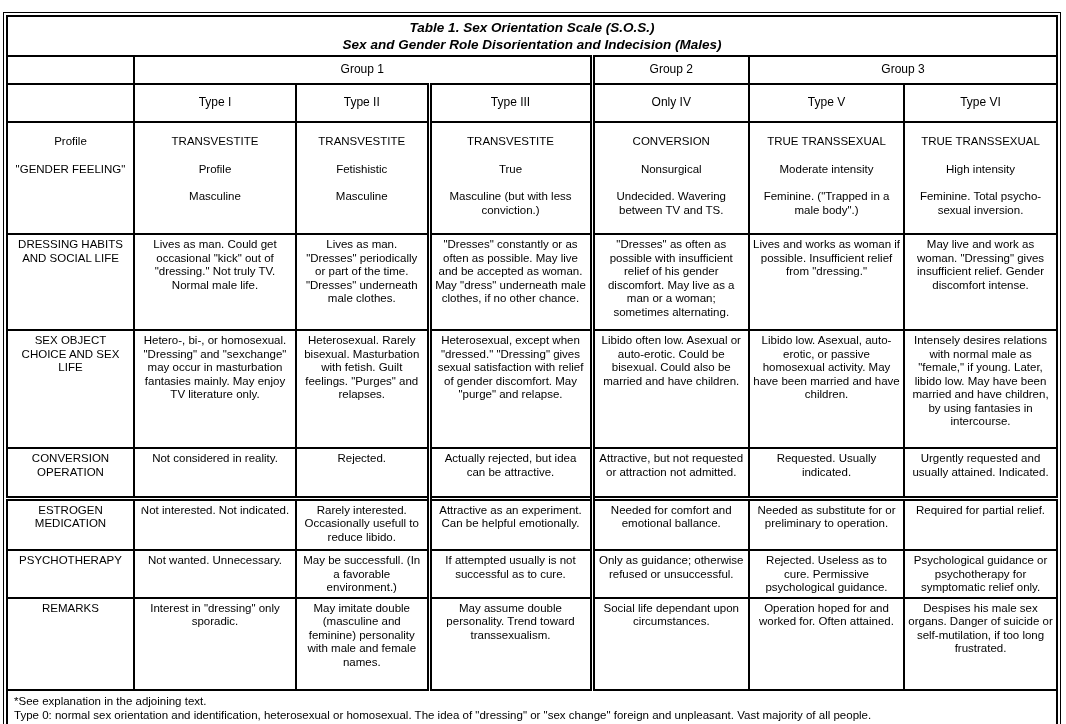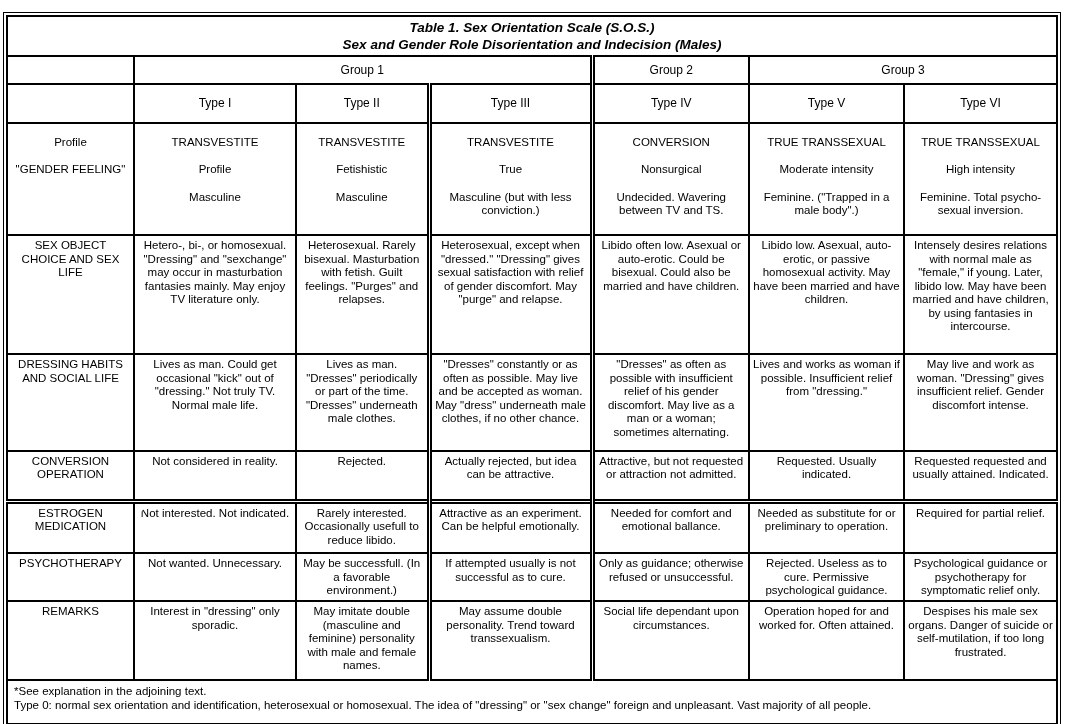--- a/index.html
+++ b/index.html
@@ -95,21 +95,21 @@
     <td colspan="3">Group 1</td>
     <td class="dbl-left">Group 2</td>
     <td colspan="2">Group 3</td>
   </tr>
 
   <tr class="type-row" style="height:38px">
     <td></td>
     <td>Type I</td>
     <td>Type II</td>
     <td class="dbl-left">Type III</td>
-    <td class="dbl-left">Type IV</td>
+    <td class="dbl-left">Only IV</td>
     <td>Type V</td>
     <td>Type VI</td>
   </tr>
 
   <tr class="profile-row" style="height:94px">
     <td class="rowlabel">
       <div class="pline">Profile</div>
       <div class="pline">"GENDER FEELING"</div>
     </td>
     <td>
@@ -135,51 +135,51 @@
     <td>
       <div class="pline">TRUE TRANSSEXUAL</div>
       <div class="pline">Moderate intensity</div>
       <div class="pline">Feminine. ("Trapped in a male body".)</div>
     </td>
     <td>
       <div class="pline">TRUE TRANSSEXUAL</div>
       <div class="pline">High intensity</div>
       <div class="pline">Feminine. Total psycho-sexual inversion.</div>
     </td>
+  </tr>
+
+  <tr style="height:96px">
+    <td class="rowlabel">DRESSING HABITS AND SOCIAL LIFE</td>
+    <td>Lives as man. Could get occasional "kick" out of "dressing." Not truly TV. Normal male life.</td>
+    <td>Lives as man. "Dresses" periodically or part of the time. "Dresses" underneath male clothes.</td>
+    <td class="dbl-left">"Dresses" constantly or as often as possible. May live and be accepted as woman. May "dress" underneath male clothes, if no other chance.</td>
+    <td class="dbl-left">"Dresses" as often as possible with insufficient relief of his gender discomfort. May live as a man or a woman; sometimes alternating.</td>
+    <td>Lives and works as woman if possible. Insufficient relief from "dressing."</td>
+    <td>May live and work as woman. "Dressing" gives insufficient relief. Gender discomfort intense.</td>
   </tr>
 
   <tr style="height:118px">
     <td class="rowlabel">SEX OBJECT CHOICE AND SEX LIFE</td>
     <td>Hetero-, bi-, or homosexual. "Dressing" and "sexchange" may occur in masturbation fantasies mainly. May enjoy TV literature only.</td>
     <td>Heterosexual. Rarely bisexual. Masturbation with fetish. Guilt feelings. "Purges" and relapses.</td>
     <td class="dbl-left">Heterosexual, except when "dressed." "Dressing" gives sexual satisfaction with relief of gender discomfort. May "purge" and relapse.</td>
     <td class="dbl-left">Libido often low. Asexual or auto-erotic. Could be bisexual. Could also be married and have children.</td>
     <td>Libido low. Asexual, auto-erotic, or passive homosexual activity. May have been married and have children.</td>
     <td>Intensely desires relations with normal male as "female," if young. Later, libido low. May have been married and have children, by using fantasies in intercourse.</td>
   </tr>
 
-  <tr style="height:96px">
-    <td class="rowlabel">DRESSING HABITS AND SOCIAL LIFE</td>
-    <td>Lives as man. Could get occasional "kick" out of "dressing." Not truly TV. Normal male life.</td>
-    <td>Lives as man. "Dresses" periodically or part of the time. "Dresses" underneath male clothes.</td>
-    <td class="dbl-left">"Dresses" constantly or as often as possible. May live and be accepted as woman. May "dress" underneath male clothes, if no other chance.</td>
-    <td class="dbl-left">"Dresses" as often as possible with insufficient relief of his gender discomfort. May live as a man or a woman; sometimes alternating.</td>
-    <td>Lives and works as woman if possible. Insufficient relief from "dressing."</td>
-    <td>May live and work as woman. "Dressing" gives insufficient relief. Gender discomfort intense.</td>
-  </tr>
-
 
   <tr style="height:50px">
     <td class="rowlabel">CONVERSION OPERATION</td>
     <td>Not considered in reality.</td>
     <td>Rejected.</td>
     <td class="dbl-left">Actually rejected, but idea can be attractive.</td>
     <td class="dbl-left">Attractive, but not requested or attraction not admitted.</td>
     <td>Requested. Usually indicated.</td>
-    <td>Requested requested and usually attained. Indicated.</td>
+    <td>Urgently requested and usually attained. Indicated.</td>
   </tr>
 
   <tr class="estrogen-row" style="height:52px">
     <td class="rowlabel">ESTROGEN MEDICATION</td>
     <td>Not interested. Not indicated.</td>
     <td>Rarely interested. Occasionally usefull to reduce libido.</td>
     <td class="dbl-left">Attractive as an experiment. Can be helpful emotionally.</td>
     <td class="dbl-left">Needed for comfort and emotional ballance.</td>
     <td>Needed as substitute for or preliminary to operation.</td>
     <td>Required for partial relief.</td>
@@ -188,21 +188,21 @@
   <tr style="height:40px">
     <td class="rowlabel">PSYCHOTHERAPY</td>
     <td>Not wanted. Unnecessary.</td>
     <td>May be successfull. (In a favorable environment.)</td>
     <td class="dbl-left">If attempted usually is not successful as to cure.</td>
     <td class="dbl-left">Only as guidance; otherwise refused or unsuccessful.</td>
     <td>Rejected. Useless as to cure. Permissive psychological guidance.</td>
     <td>Psychological guidance or psychotherapy for symptomatic relief only.</td>
   </tr>
 
-  <tr style="height:78px">
+  <tr style="height:92px">
     <td class="rowlabel">REMARKS</td>
     <td>Interest in "dressing" only sporadic.</td>
     <td>May imitate double (masculine and feminine) personality with male and female names.</td>
     <td class="dbl-left">May assume double personality. Trend toward transsexualism.</td>
     <td class="dbl-left">Social life dependant upon circumstances.</td>
     <td>Operation hoped for and worked for. Often attained.</td>
     <td>Despises his male sex organs. Danger of suicide or self-mutilation, if too long frustrated.</td>
   </tr>
 
   <tr class="footer-row" style="height:44px">

